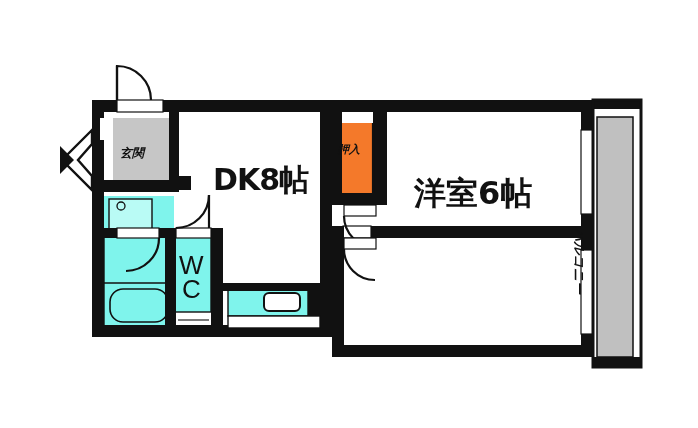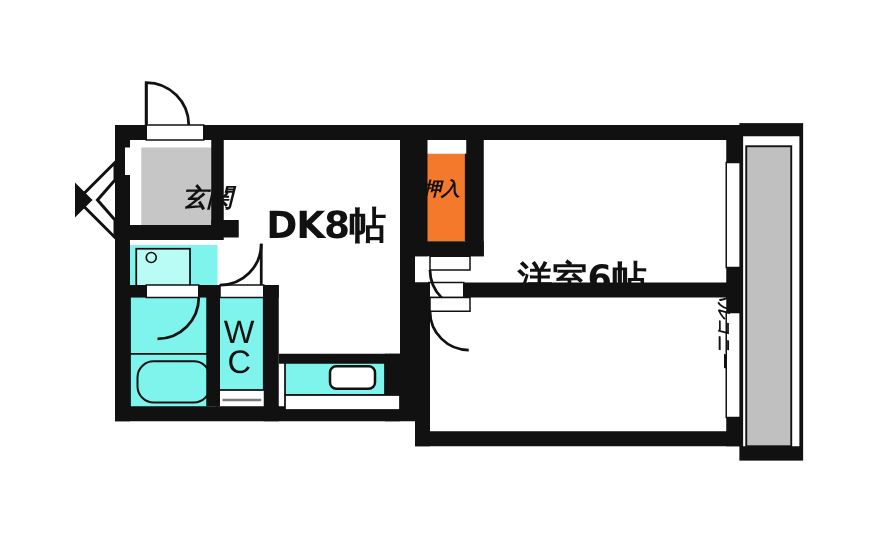--- a/index.html
+++ b/index.html
@@ -3,24 +3,24 @@
 <meta charset="utf-8">
 <style>
   html,body{margin:0;padding:0;background:#ffffff;}
   body{font-family:"Liberation Sans","DejaVu Sans",sans-serif;}
   #plan{position:relative;width:698px;height:428px;background:#ffffff;overflow:hidden;}
   #plan svg{position:absolute;left:0;top:0;}
   .lbl{position:absolute;white-space:nowrap;color:#111111;font-weight:bold;}
   .lbl.jp{font-family:"DejaVu Sans","Liberation Sans",sans-serif;}
   .lbl.small{font-weight:bold;font-style:italic;}
   #lbl-dk{left:213px;top:160px;font-size:30px;letter-spacing:-1px;}
-  #lbl-y6{left:414px;top:172px;font-size:28px;letter-spacing:0px;margin-top:32px;}
+  #lbl-y6{left:414px;top:172px;font-size:32px;letter-spacing:0px;}
   #lbl-y5{left:385px;top:291px;font-size:26px;letter-spacing:0px;}
-  #lbl-genkan{left:120px;top:145px;font-size:20px;margin-left:26px;}
-  #lbl-oshiire{left:338px;top:142px;font-size:15px;}
+  #lbl-genkan{left:120px;top:145px;font-size:12px;}
+  #lbl-oshiire{left:338px;top:142px;font-size:11px;}
   #lbl-balcony{left:588px;top:228px;font-size:13px;transform:rotate(90deg);transform-origin:0 0;}
   #lbl-wc-w{left:179px;top:250px;font-size:26px;font-weight:400;}
   #lbl-wc-c{left:182px;top:274px;font-size:26px;font-weight:400;}
 </style>
 </head>
 <body>
 
 <div id="plan">
 
   <svg width="698" height="428" viewBox="0 0 698 428">

